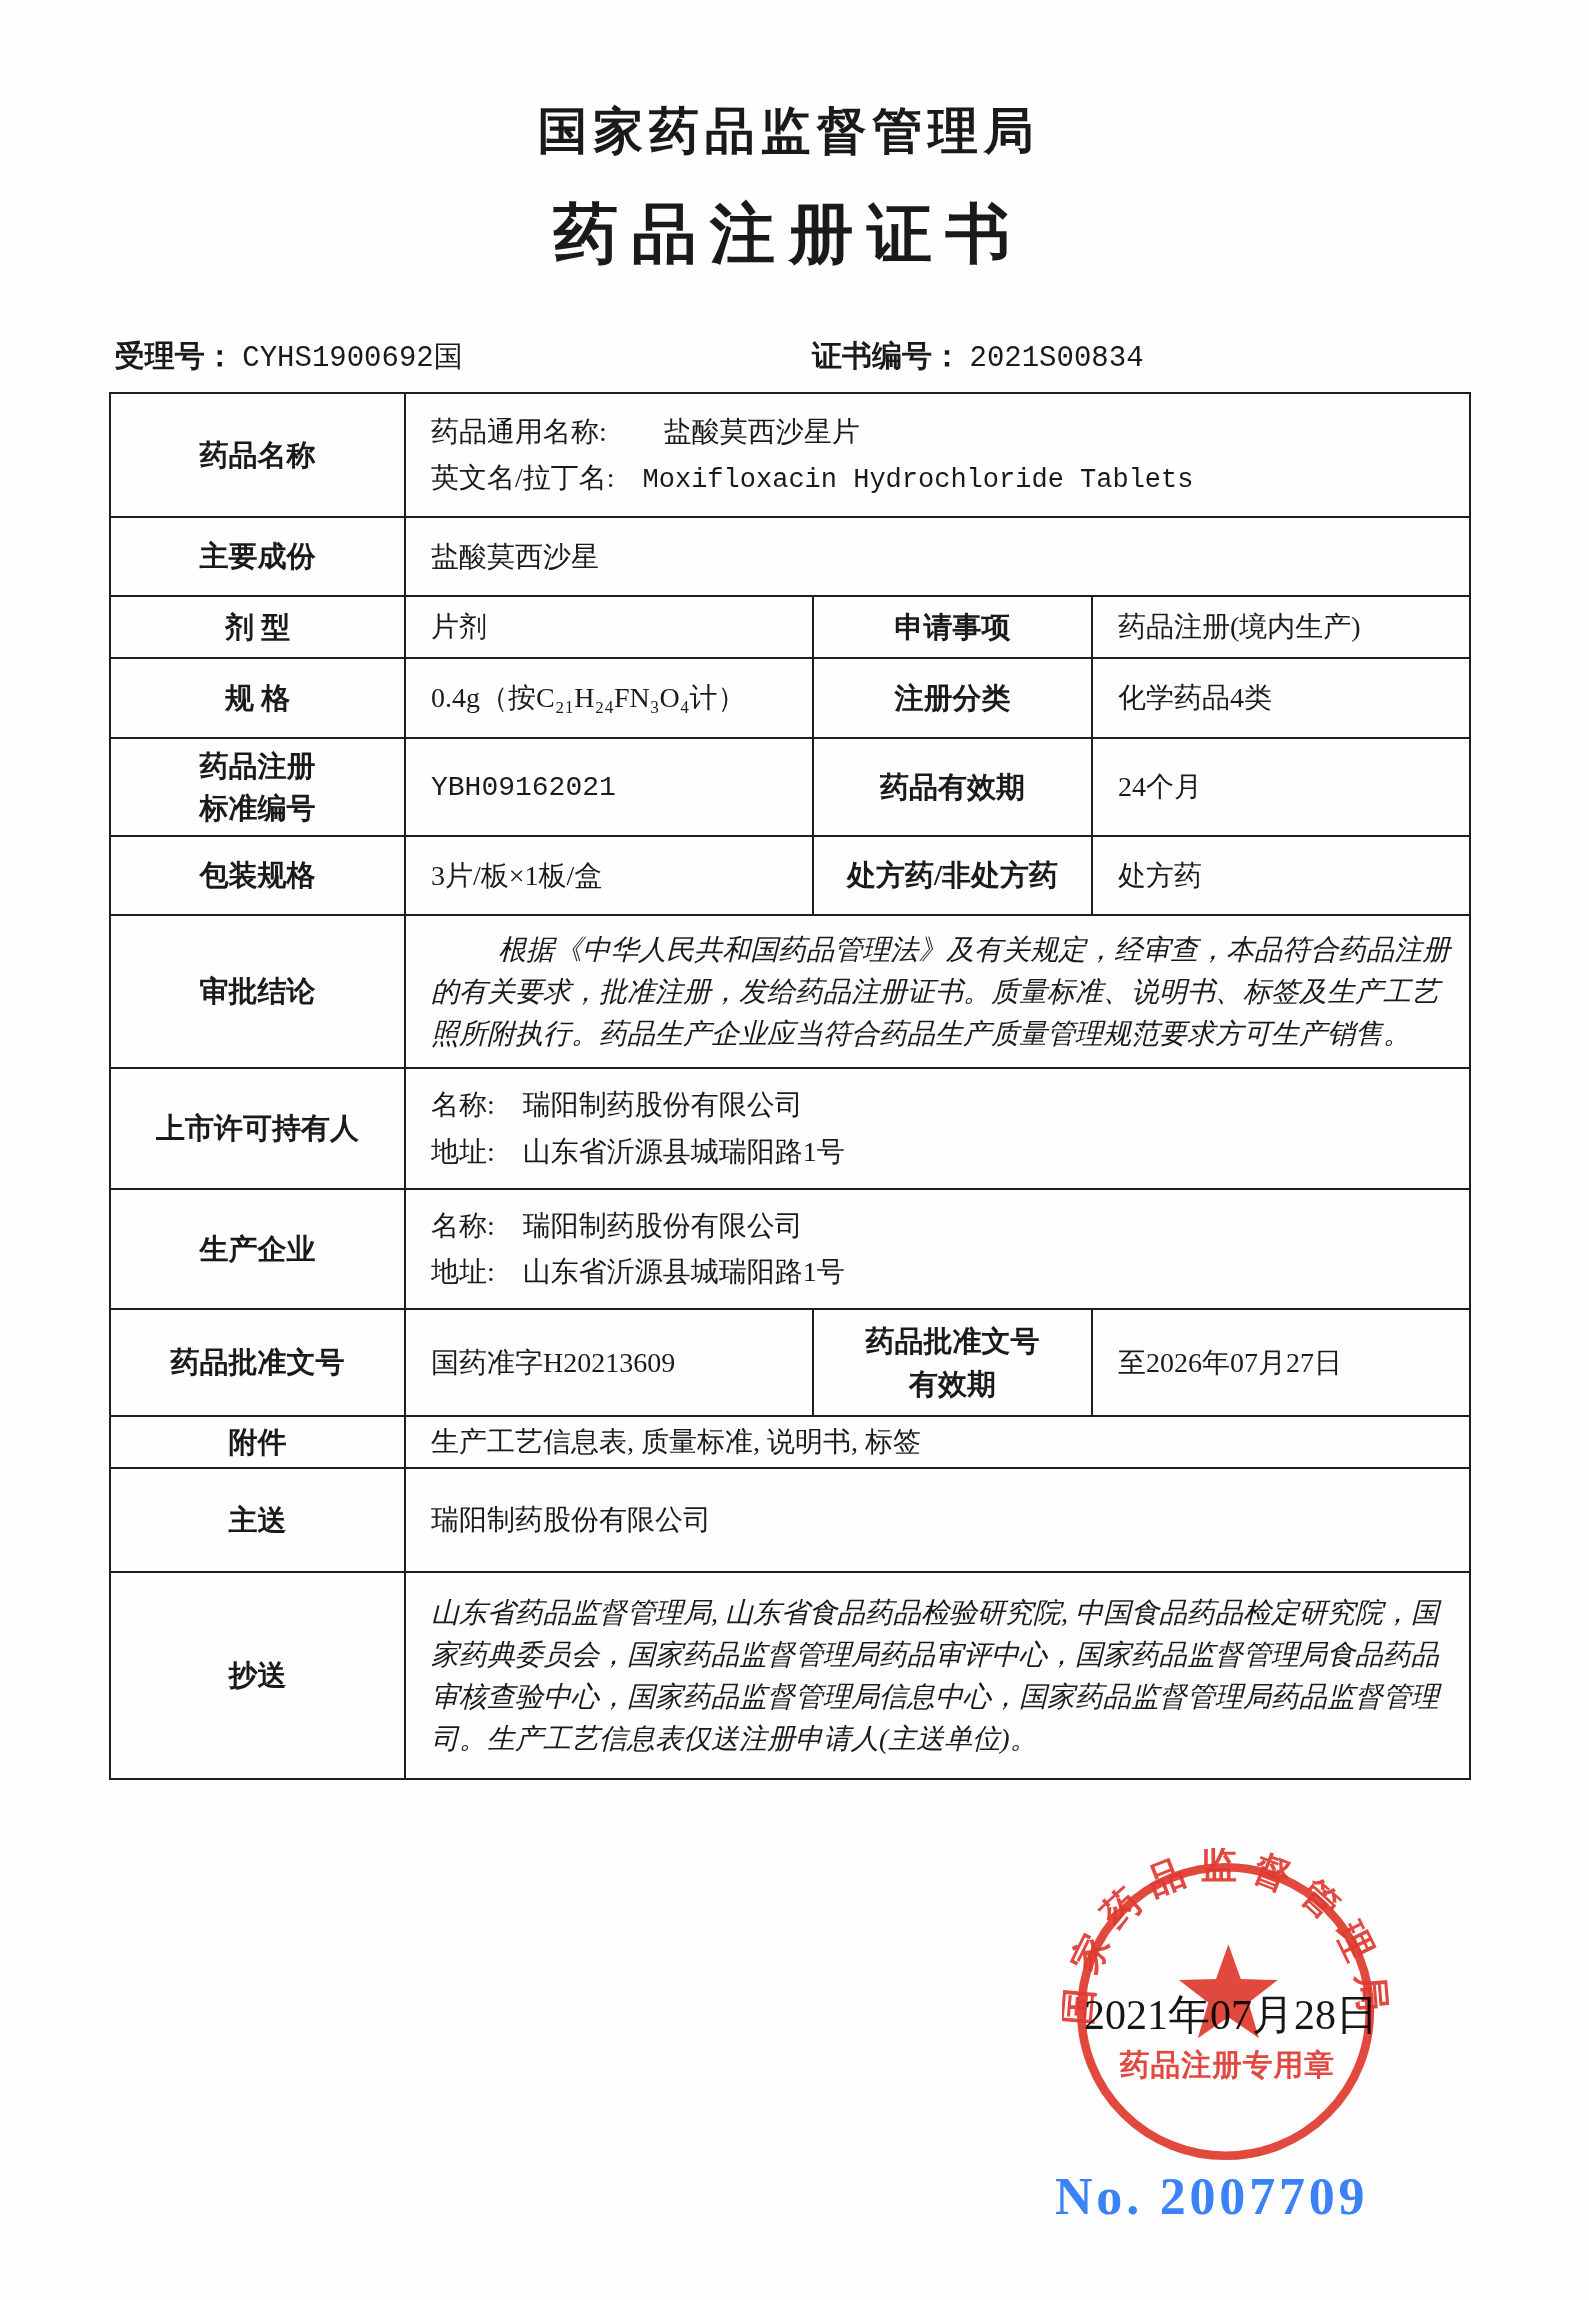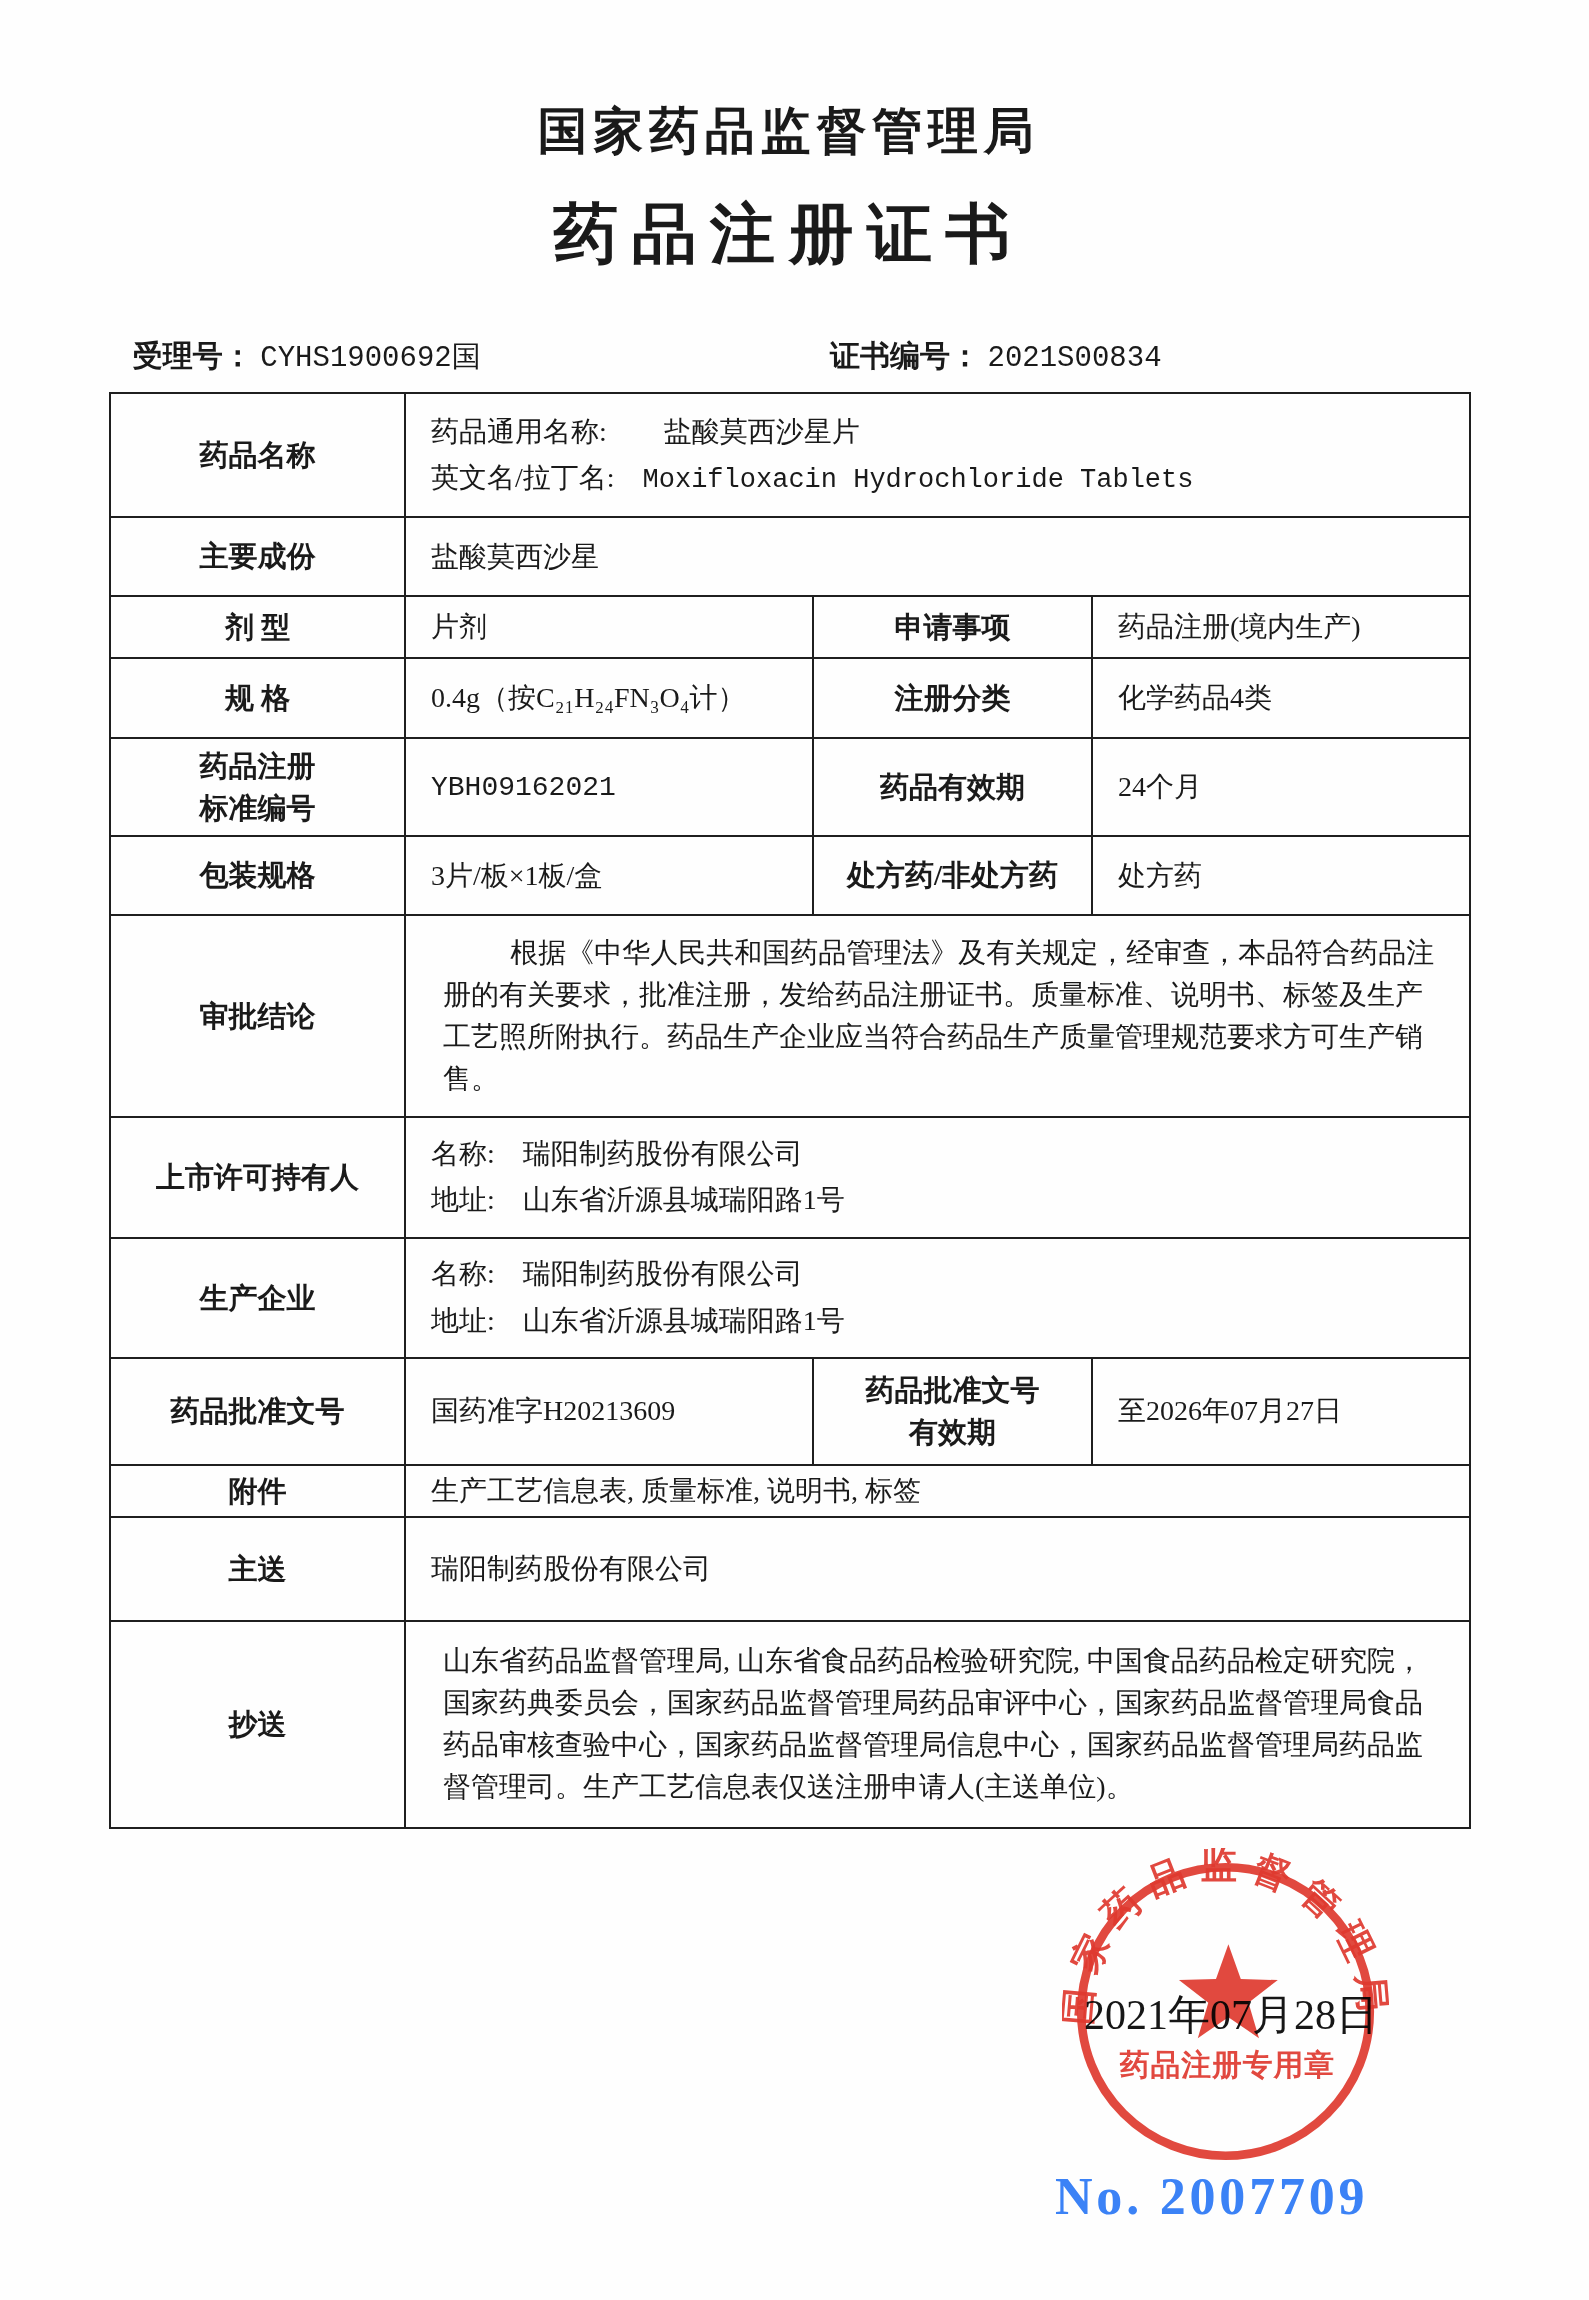--- a/index.html
+++ b/index.html
@@ -18,21 +18,21 @@
     text-align:center;font-size:50px;font-weight:700;letter-spacing:5.8px;
   }
   .doc-title{
     position:absolute;top:190px;left:109px;width:1359px;
     text-align:center;font-size:65px;font-weight:700;letter-spacing:13.4px;
   }
   .meta{
     position:absolute;top:336px;left:109px;width:1359px;height:40px;
     font-size:30px;
   }
-  .meta .m-label{font-weight:700;margin-left:18px;}
+  .meta .m-label{font-weight:700;}
   .meta .m-val{font-family:"Liberation Mono","DejaVu Sans Mono",monospace;font-size:29px;}
   .meta .left-group{position:absolute;left:5.8px;top:0;}
   .meta .right-group{position:absolute;left:703px;top:0;}
 
   
   table.cert{
     position:absolute;left:109px;top:392px;
     width:1359px;border-collapse:collapse;table-layout:fixed;
     border:2.9px solid #1f1f1f;
   }
@@ -44,21 +44,21 @@
   td.lbl{
     text-align:center;font-weight:700;font-size:29px;
     white-space:pre-line;line-height:1.45;
   }
   td.val{padding:3.8px 17.3px 3.8px 25px;font-size:28px;}
   .latin{font-family:"Liberation Mono","DejaVu Sans Mono",monospace;font-size:27px;}
   .twoline .line{margin:8.6px 0;}
   .sub-label{display:inline-block;}
   .gap-lg{margin-left:50px;}
   .gap-sm{margin-left:21px;}
-  td.val p{margin:12px;line-height:1.5;}
+  td.val p{margin:0;line-height:1.5;font-style:italic;}
   p.indent{text-indent:2.4em;}
   td.top{vertical-align:top;padding-top:15.4px;}
 
   
   .seal-wrap{position:absolute;left:1062px;top:1848px;width:327px;height:327px;mix-blend-mode:multiply;}
   .seal-date{
     position:absolute;left:1084px;top:1987px;
     font-size:42px;color:#161616;white-space:nowrap;
     mix-blend-mode:multiply;font-weight:500;
   }

